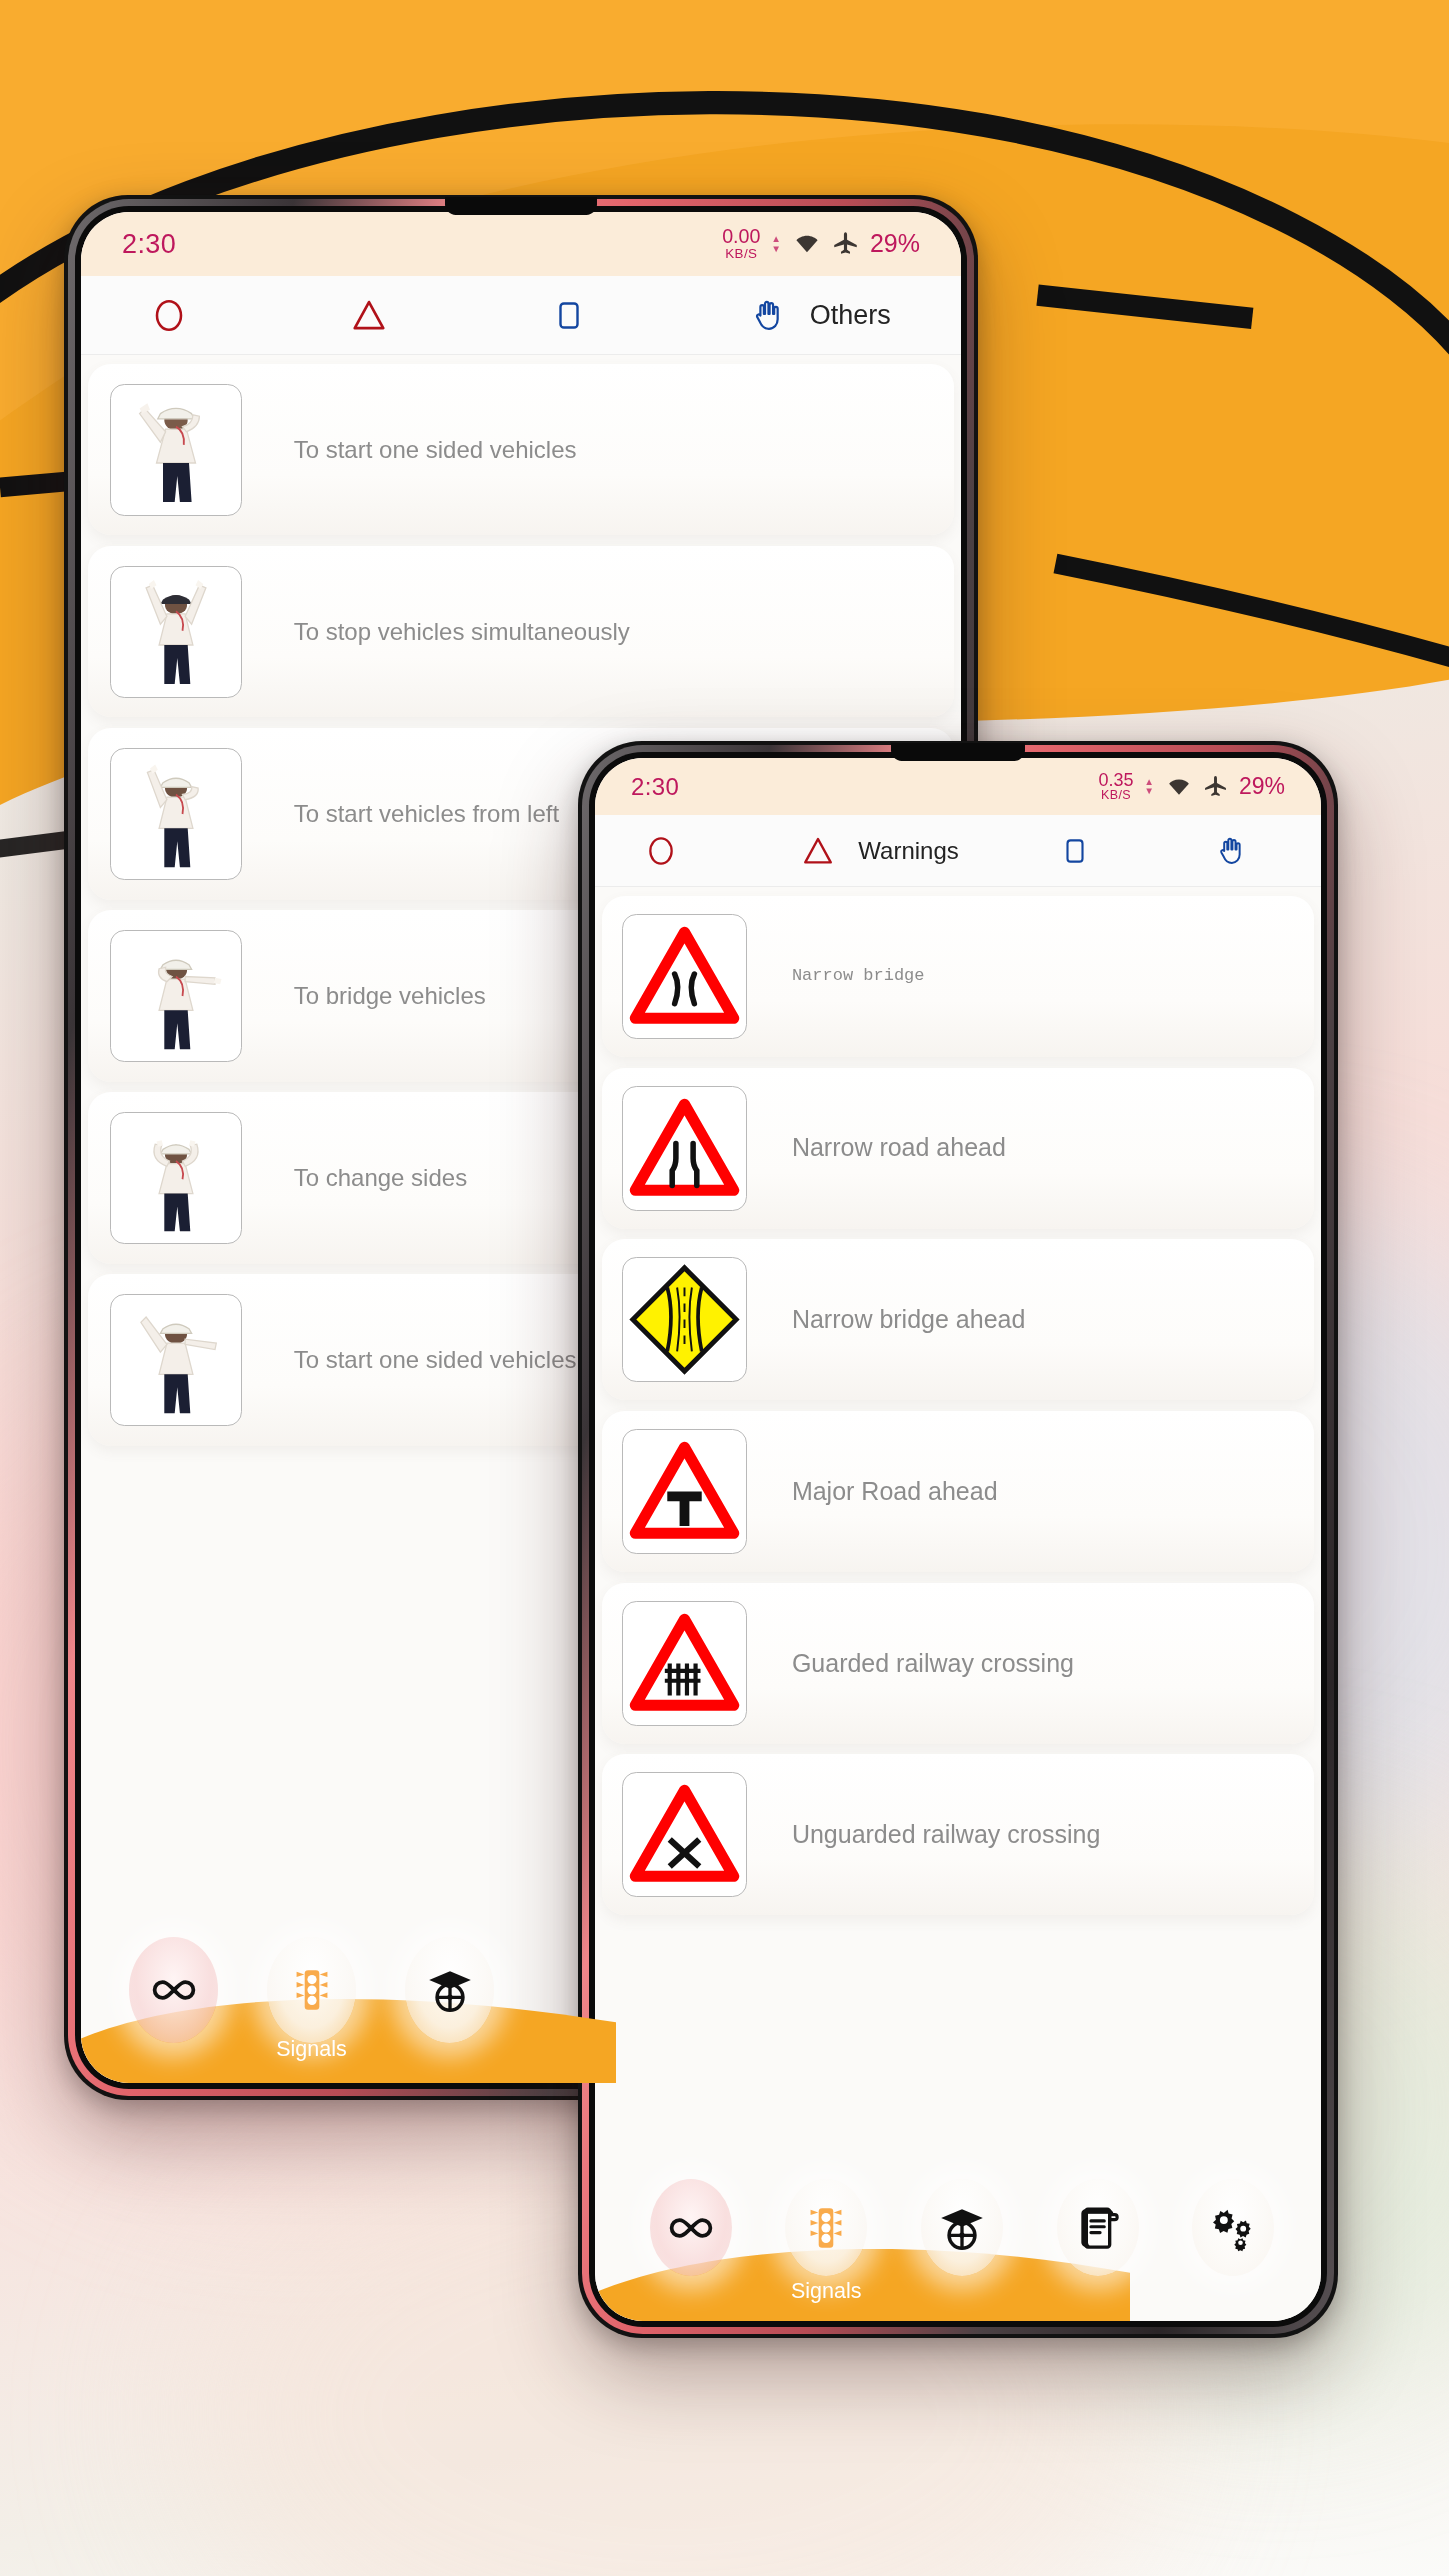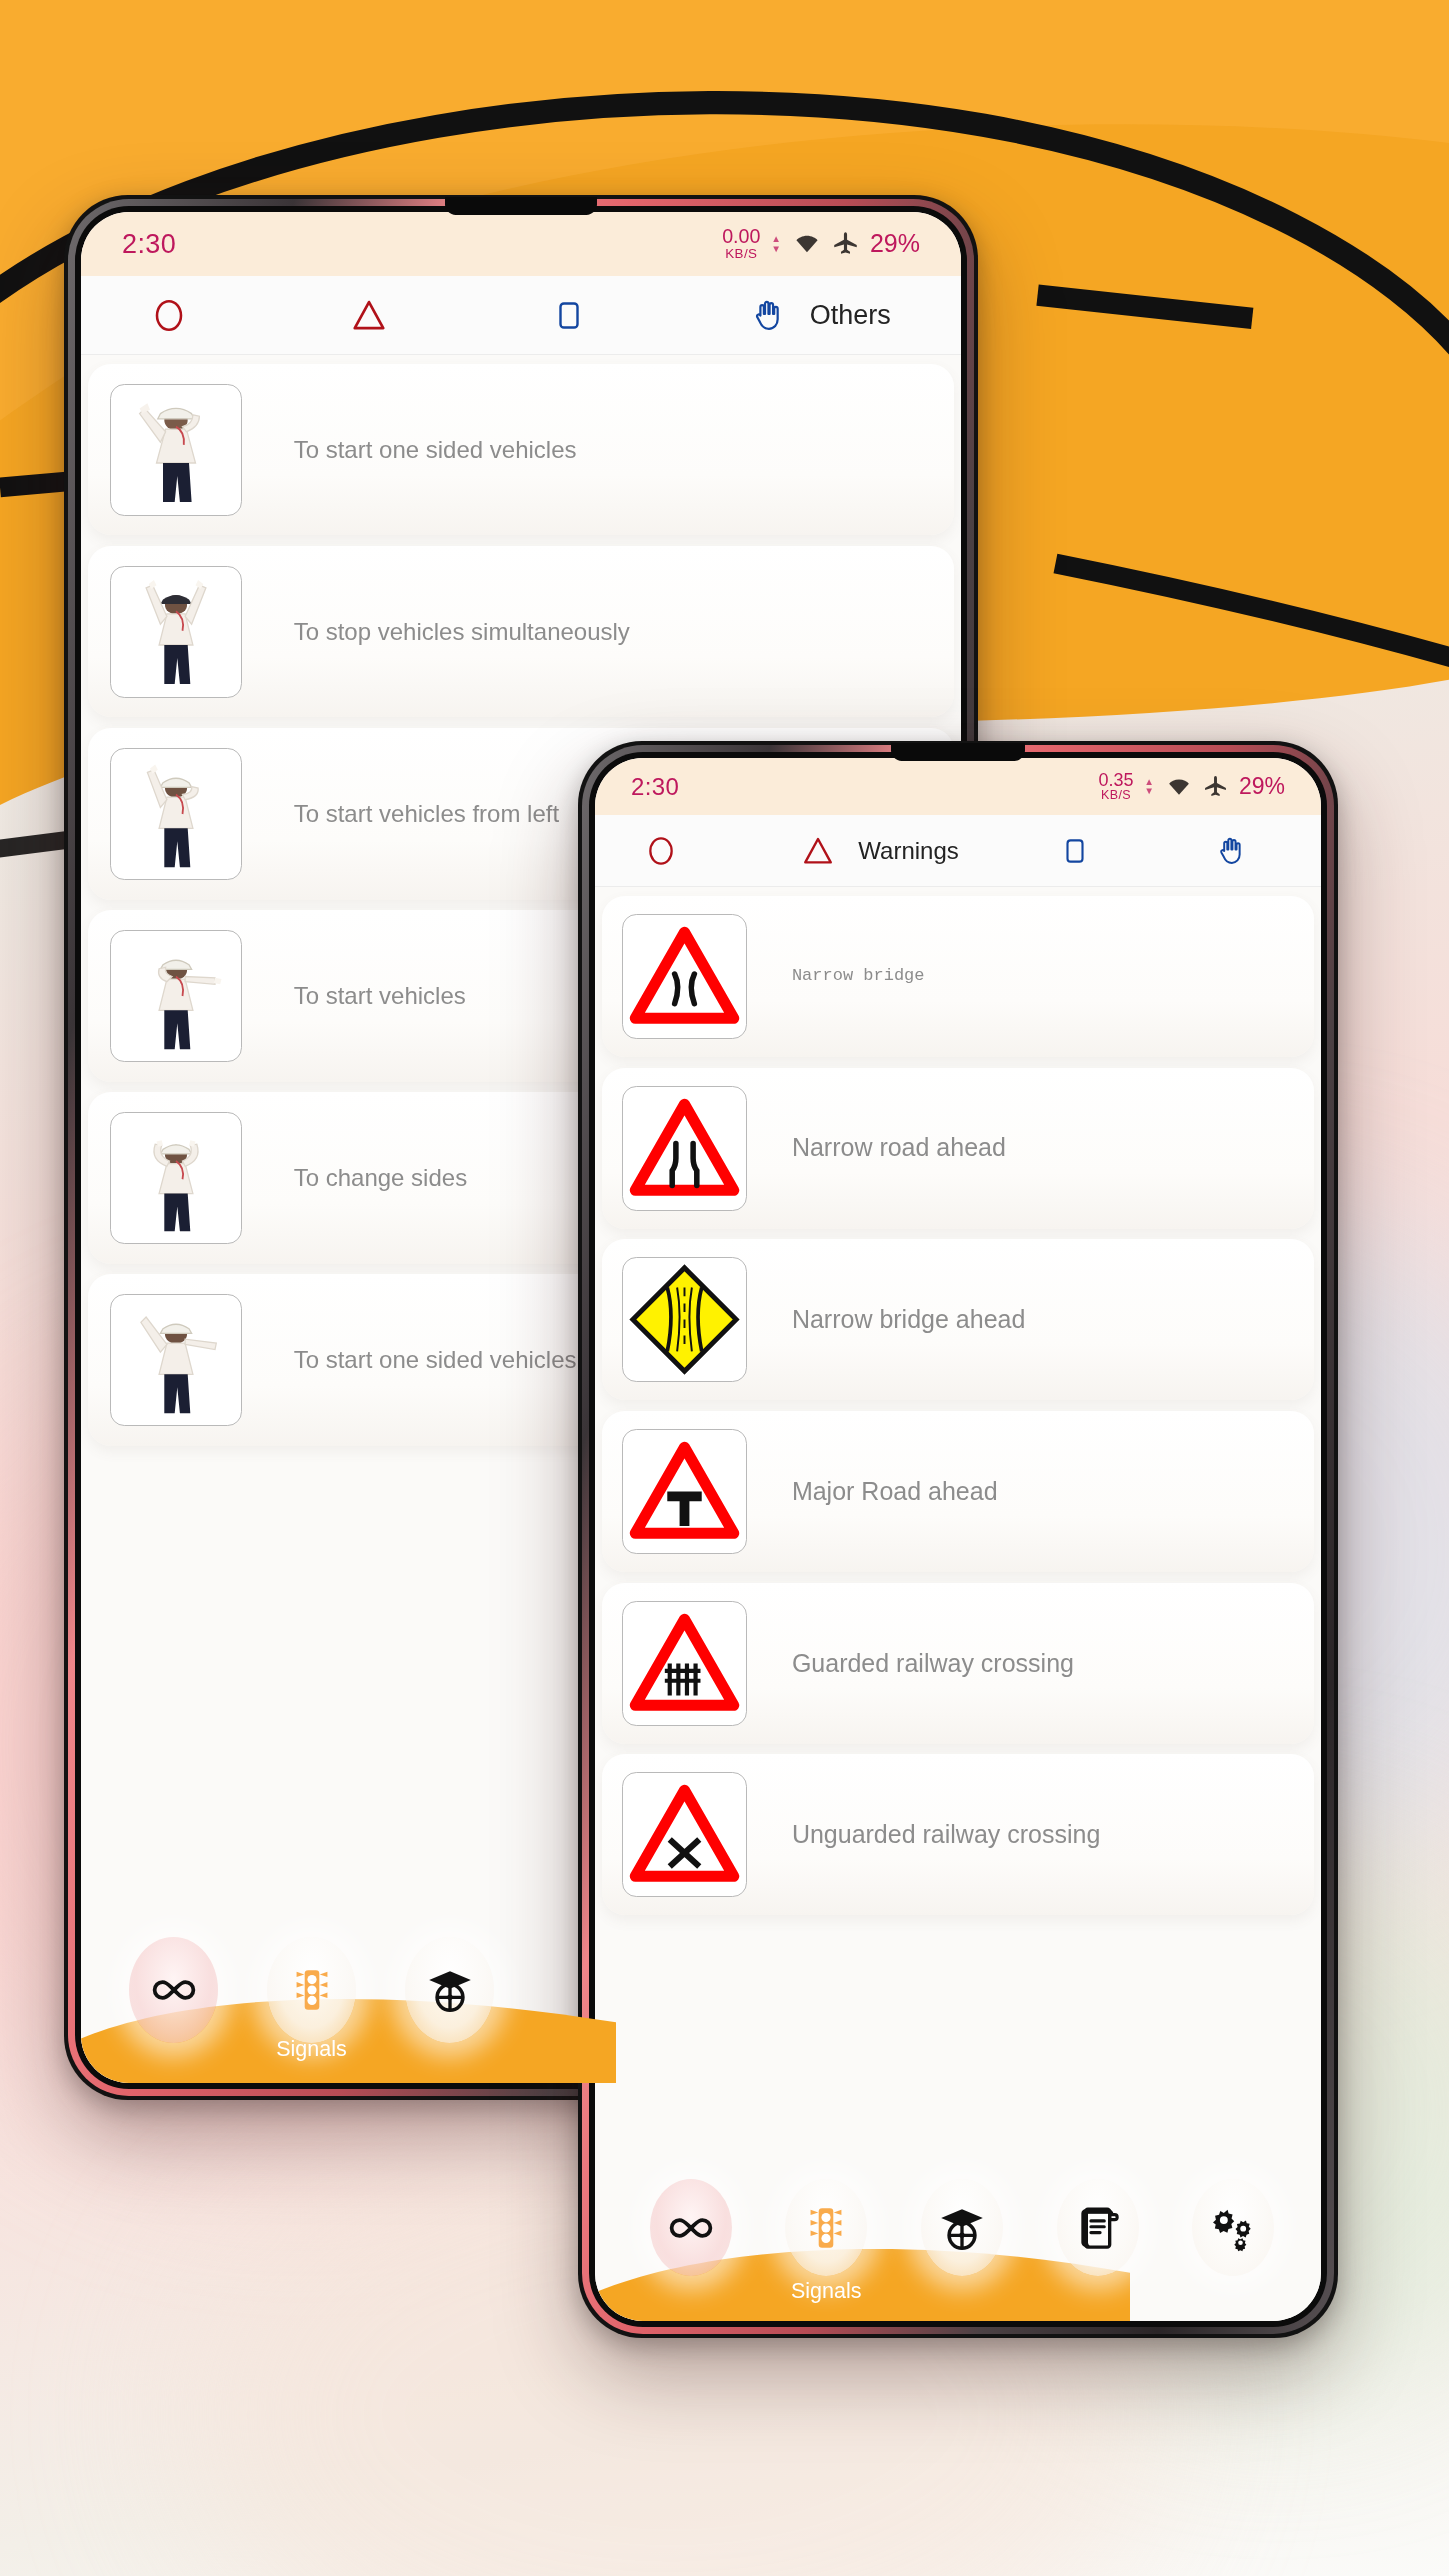--- a/index.html
+++ b/index.html
@@ -256,21 +256,21 @@
             <ellipse cx="50" cy="30" rx="8.5" ry="7.5" fill="#6f5242"></ellipse>
             <path d="M40 26 q10 -7 20 0 l2 3.5 H38 Z" fill="#f2f0ea" stroke="#cfcabd"></path>
             <path d="M43 37 h14 l6 24 h-26 Z" fill="#f4efe9" stroke="#ded7cd"></path>
             <path d="M43 39 q-8 -3 -6 -10 l5 -1 q-1 5 5 7 Z" fill="#f4efe9" stroke="#ded7cd"></path>
             <path d="M57 39 L80 41 l0 -5 L57 35 Z" fill="#f4efe9" stroke="#ded7cd"></path>
             <path d="M80 36 l5 1 -1 4 -5 -1 Z" fill="#f9f5ef"></path>
             <path d="M41 61 h18 l2 30 h-8 l-2 -20 -2 20 h-8 Z" fill="#1b1f33"></path>
             <path d="M50 35 q7 5 5 15" fill="none" stroke="#c7494f" stroke-width="1.4"></path>
           </svg>
         </div>
-        <div class="card-text">To start vehicles</div>
+        <div class="card-text">To bridge vehicles</div>
       </div>
 
       <div class="card">
         <div class="thumb">
           <svg viewBox="0 0 100 100">
             <ellipse cx="50" cy="32" rx="8.5" ry="7.5" fill="#6f5242"></ellipse>
             <path d="M40 28 q10 -7 20 0 l2 3.5 H38 Z" fill="#f2f0ea" stroke="#cfcabd"></path>
             <path d="M43 39 h14 l6 23 h-26 Z" fill="#f4efe9" stroke="#ded7cd"></path>
             <path d="M43 41 Q30 36 34 24 l5 1 q-3 8 6 12 Z" fill="#f4efe9" stroke="#ded7cd"></path>
             <path d="M57 41 Q70 36 66 24 l-5 1 q3 8 -6 12 Z" fill="#f4efe9" stroke="#ded7cd"></path>

